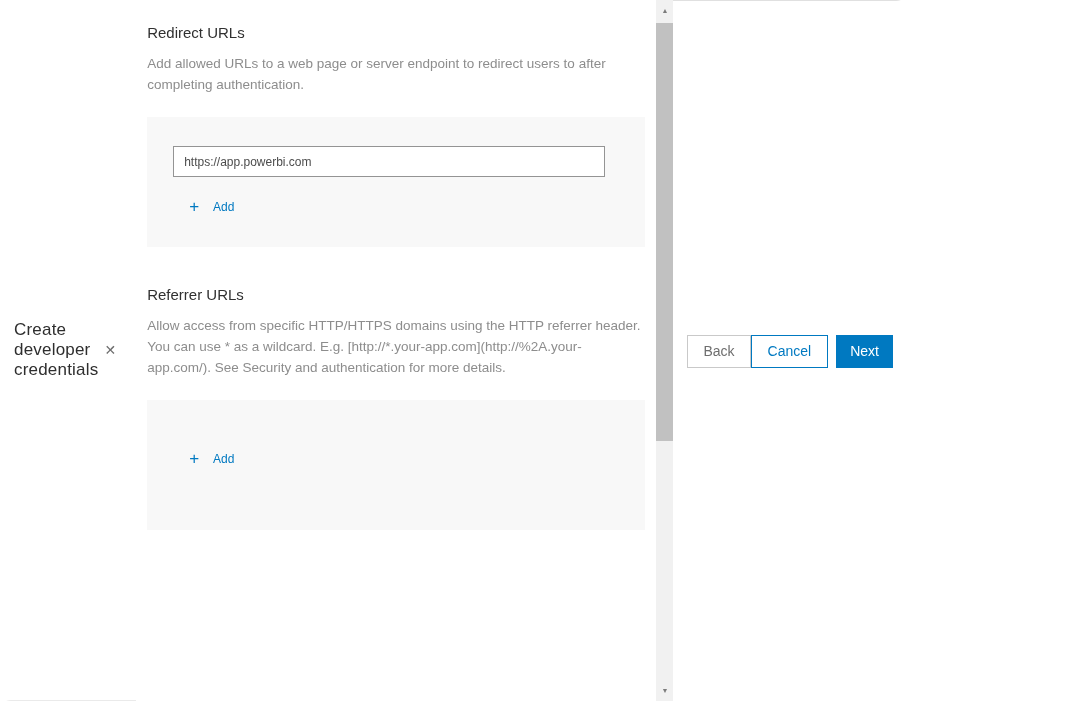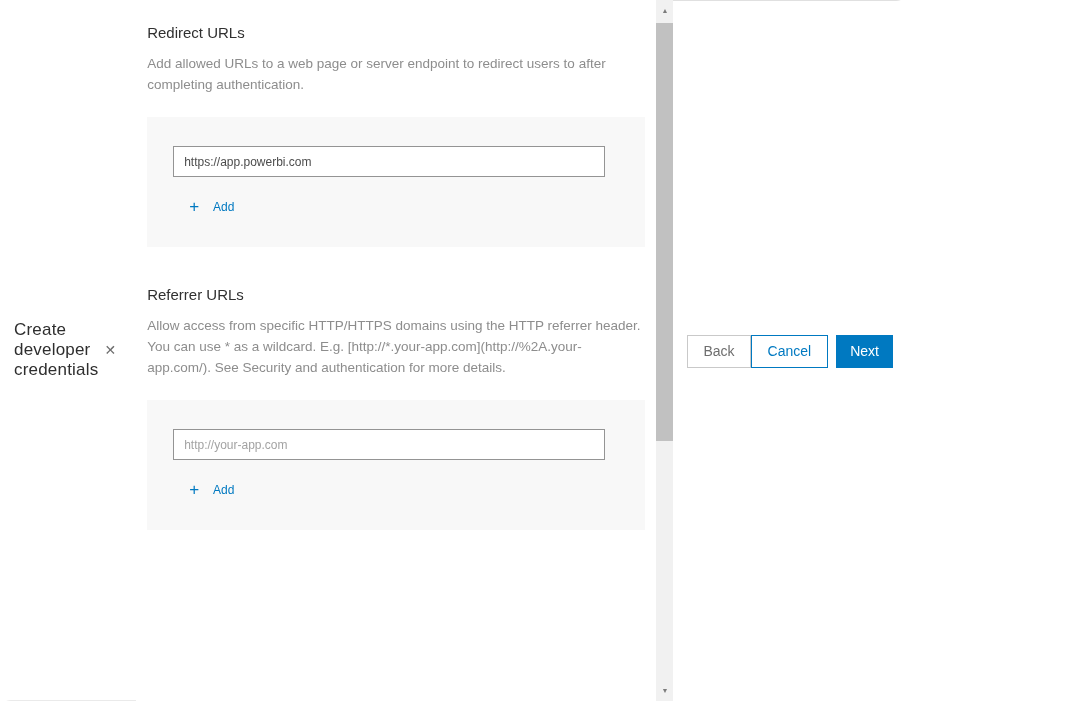--- a/index.html
+++ b/index.html
@@ -68,21 +68,20 @@
             <span class="plus-icon">+</span>
             <span class="add-label">Add</span>
           </div>
         </div>
       </div>
 
       <div class="section">
         <div class="section-heading">Referrer URLs</div>
         <div class="section-desc">Allow access from specific HTTP/HTTPS domains using the HTTP referrer header. You can use * as a wildcard. E.g. [http://*.your-app.com](http://%2A.your-app.com/). See Security and authentication for more details.</div>
         <div class="panel">
-          <input class="url-input" type="text" placeholder="http://your-app.com" style="">
           <div class="add-row">
             <span class="plus-icon">+</span>
             <span class="add-label">Add</span>
           </div>
         </div>
       </div>
 
 
     </div>
 

